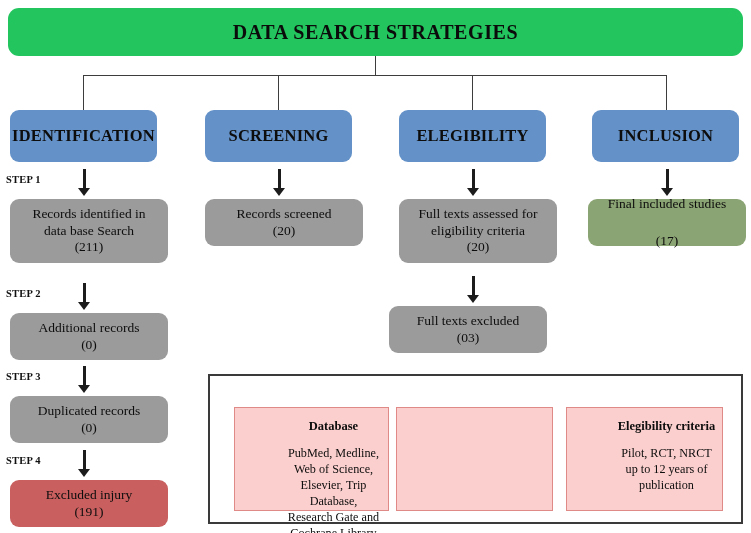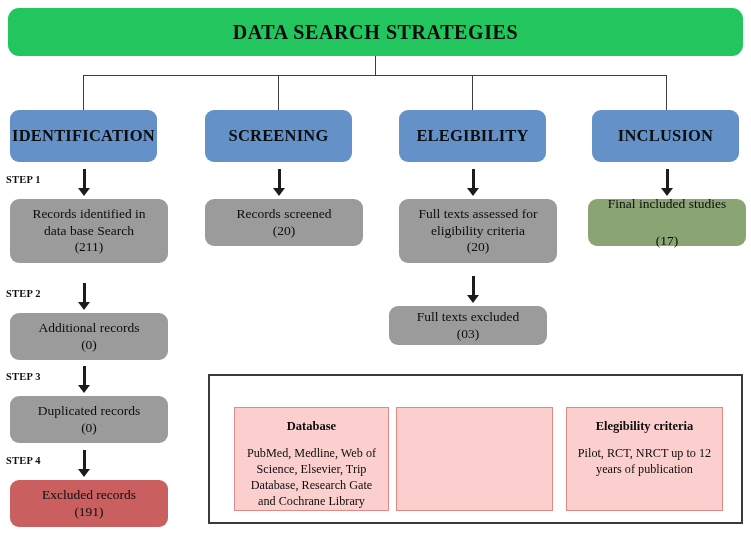--- a/index.html
+++ b/index.html
@@ -127,20 +127,21 @@
     background: #ffffff;
   }
   .infobox {
     position: absolute;
     box-sizing: border-box;
     background: #fbcfcd;
     border: 1.3px solid #e08a88;
     text-align: center;
     color: #0d0d0d;
     padding-top: 11px;
+    padding-left: 44px;
   }
   .infobox .ititle {
     font-weight: bold;
     font-size: 12.5px;
     display: block;
     margin-bottom: 11px;
   }
   .infobox .ibody {
     font-size: 12.2px;
     line-height: 1.32;
@@ -224,36 +225,36 @@
     <span>Additional  records</span>
     <span>(0)</span>
   </div>
 
   <div class="box gray" style="left:10px; top:396px; width:158px; height:47px;">
     <span>Duplicated  records</span>
     <span>(0)</span>
   </div>
 
   <div class="box red" style="left:10px; top:480px; width:158px; height:47px;">
-    <span>Excluded  records</span>
+    <span>Excluded  injury</span>
     <span>(191)</span>
   </div>
 
   <div class="box gray" style="left:205px; top:199px; width:158px; height:47px;">
     <span>Records  screened</span>
     <span>(20)</span>
   </div>
 
   <div class="box gray" style="left:399px; top:199px; width:158px; height:64px;">
     <span>Full  texts  assessed  for</span>
     <span>eligibility  criteria</span>
     <span>(20)</span>
   </div>
 
-  <div class="box gray" style="left:389px; top:306px; width:158px; height:39px;">
+  <div class="box gray" style="left:389px; top:306px; width:158px; height:47px;">
     <span>Full  texts  excluded</span>
     <span>(03)</span>
   </div>
 
   <div class="box green" style="left:588px; top:199px; width:158px; height:47px;gap:20px;">
     <span>Final  included  studies</span>
     <span>(17)</span>
   </div>
 
   <div class="panel">

